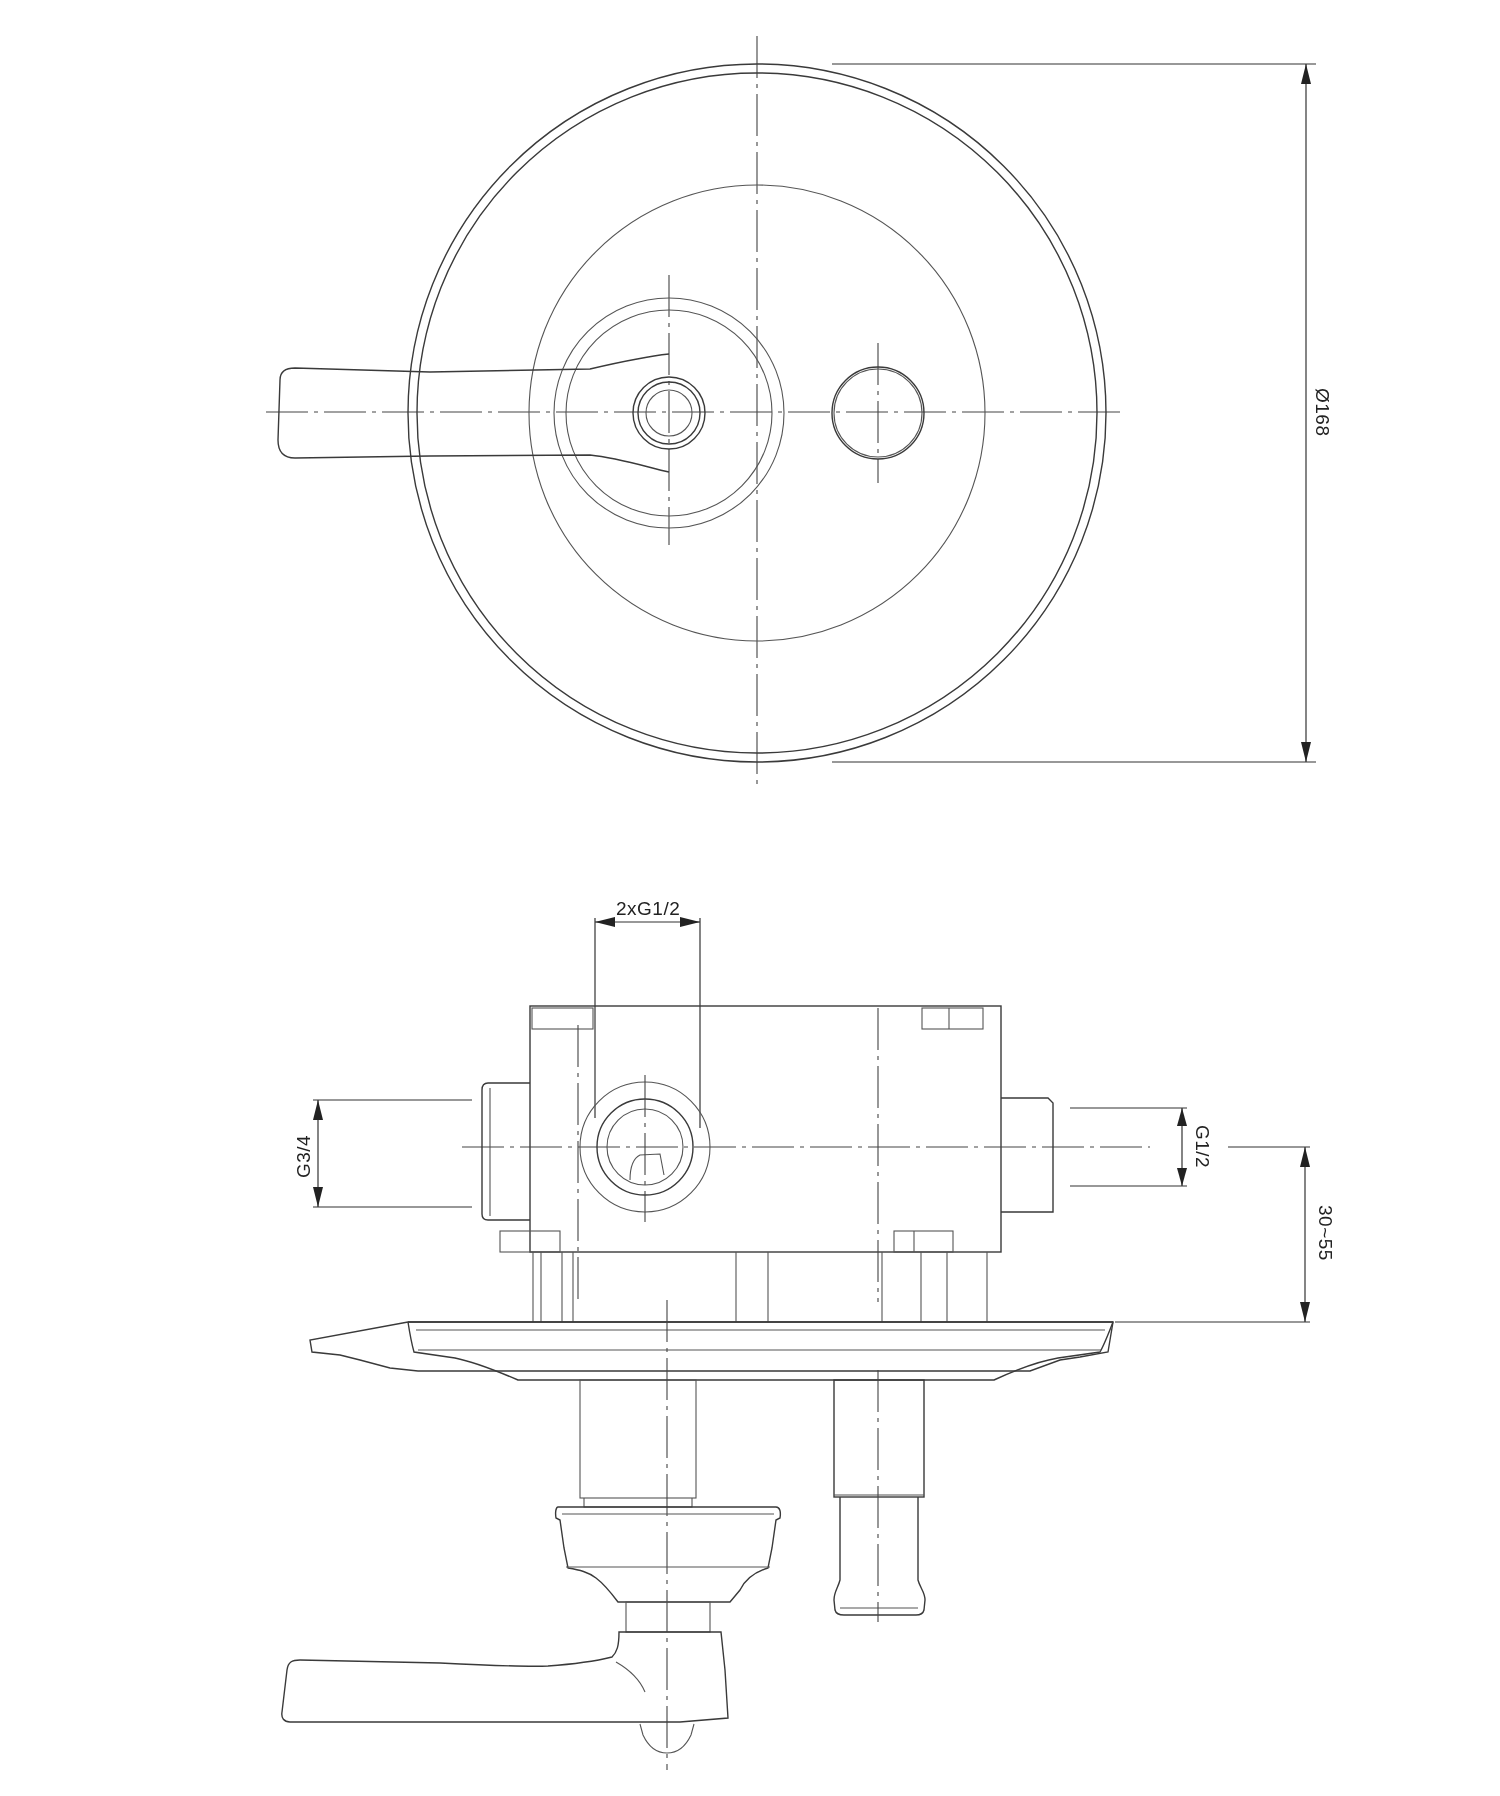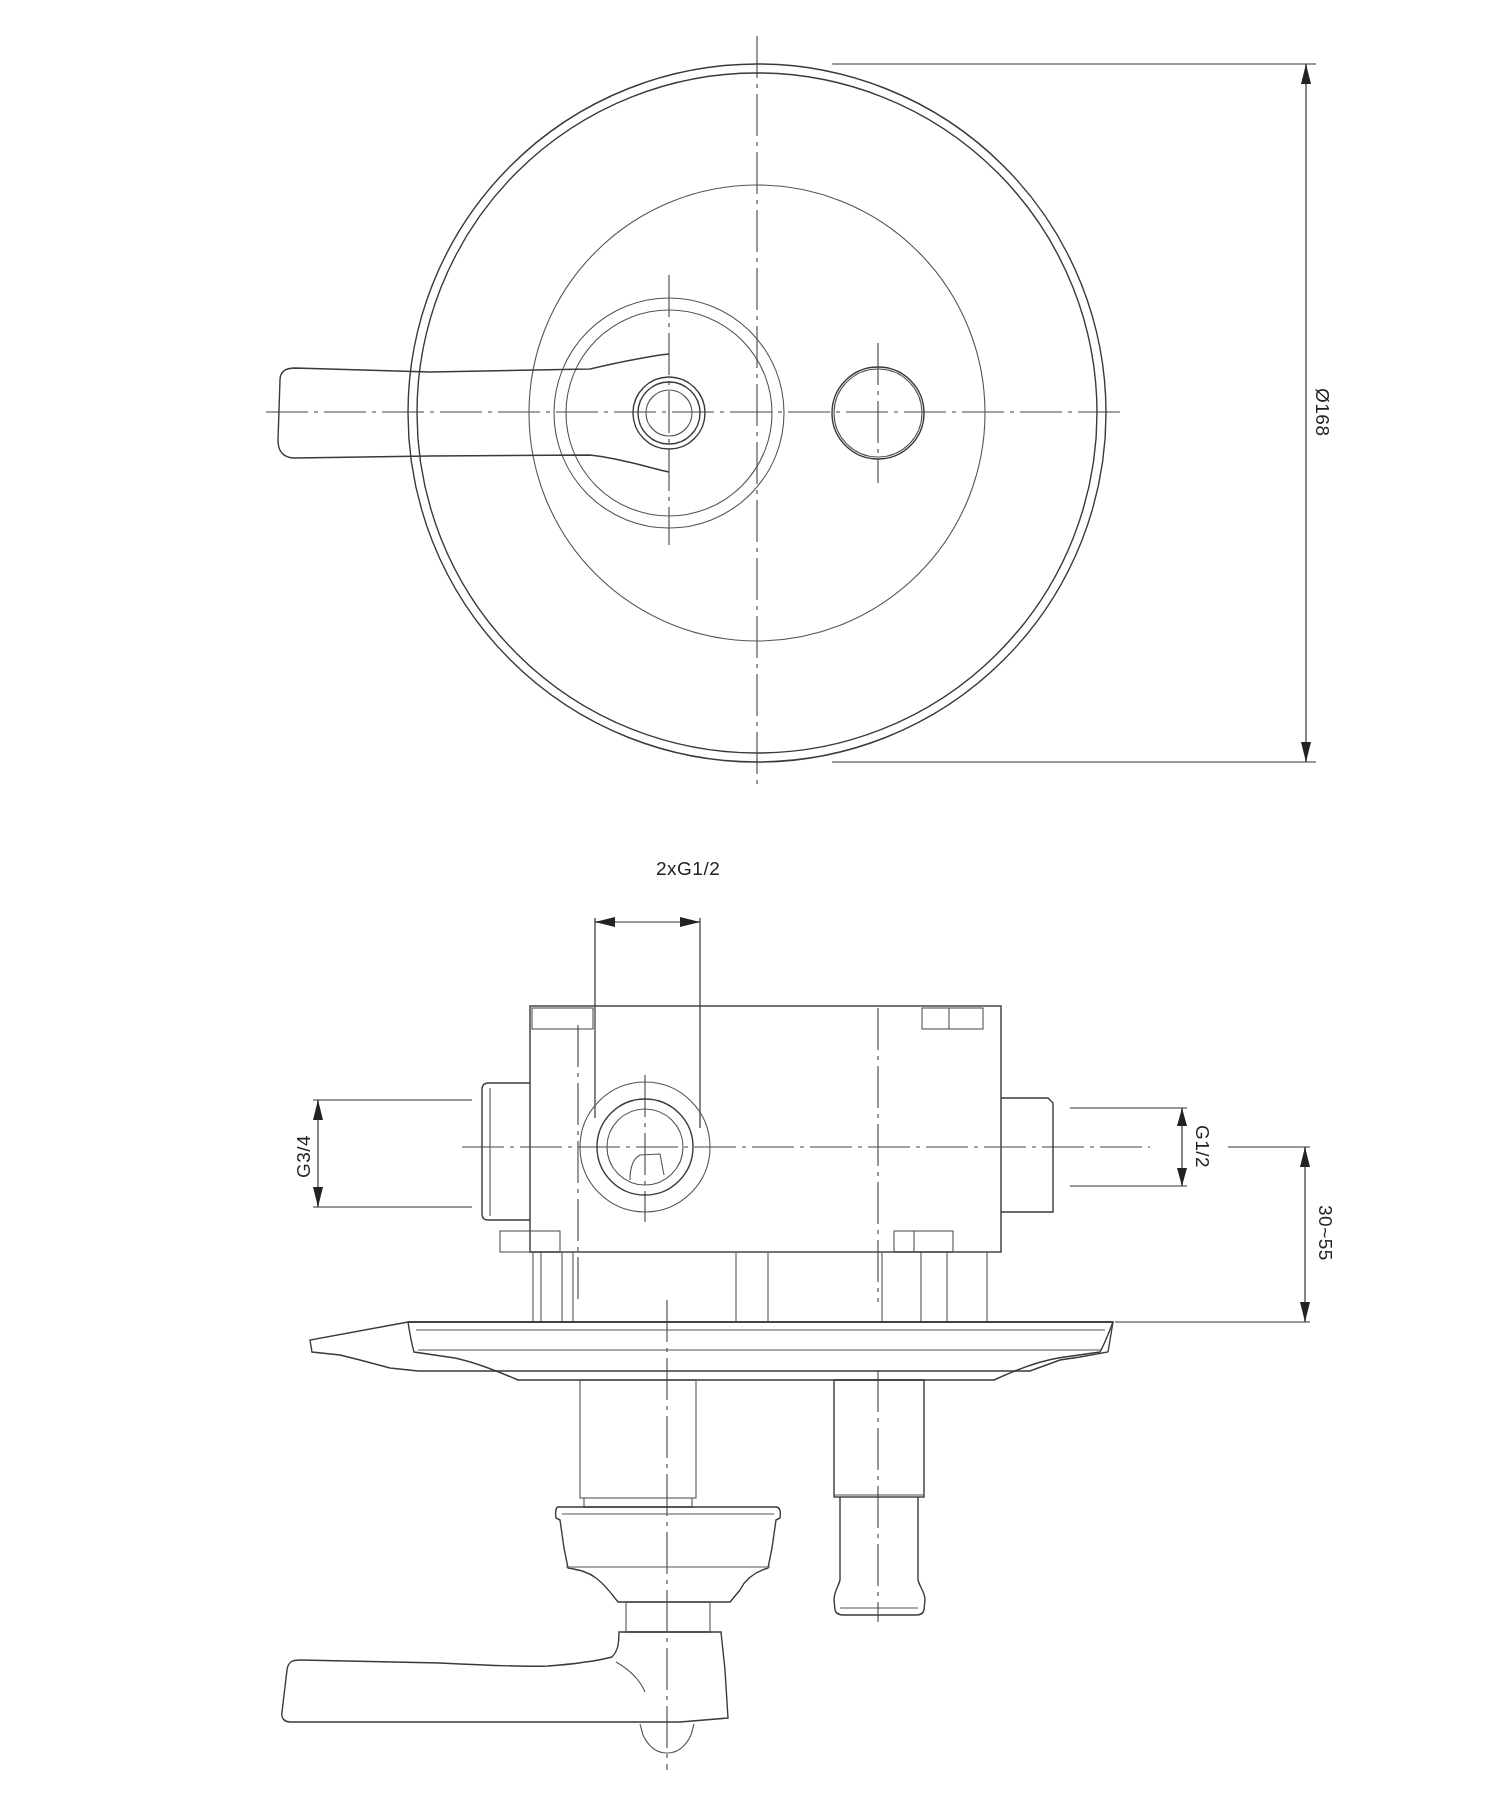--- a/index.html
+++ b/index.html
@@ -135,16 +135,16 @@
 
     <rect class="ln" x="834" y="1380" width="90" height="117"></rect>
     <line class="thin" x1="834" y1="1495" x2="924" y2="1495"></line>
     <path class="ln" d="M840,1497 L840,1580 C838,1588 834,1592 834,1600 L835,1610 C836,1614 840,1615 844,1615 L916,1615 C920,1615 923,1614 924,1610 L925,1600 C925,1592 920,1588 918,1580 L918,1497"></path>
     <line class="thin" x1="840" y1="1608" x2="918" y2="1608"></line>
     <line class="cl" x1="878" y1="1370" x2="878" y2="1622"></line>
   </g>
 </svg>
 
 <div class="label rot90" style="left:1333px; top:388px;">Ø168</div>
-<div class="label" style="left:616px; top:858px;margin-left:40px;">2xG1/2</div>
+<div class="label" style="left:616px; top:898px;">2xG1/2</div>
 <div class="label rotm90" style="left:293px; top:1178px;">G3/4</div>
 <div class="label rot90" style="left:1213px; top:1125px;">G1/2</div>
 <div class="label rot90" style="left:1336px; top:1205px;">30~55</div>
 
 </body></html>

